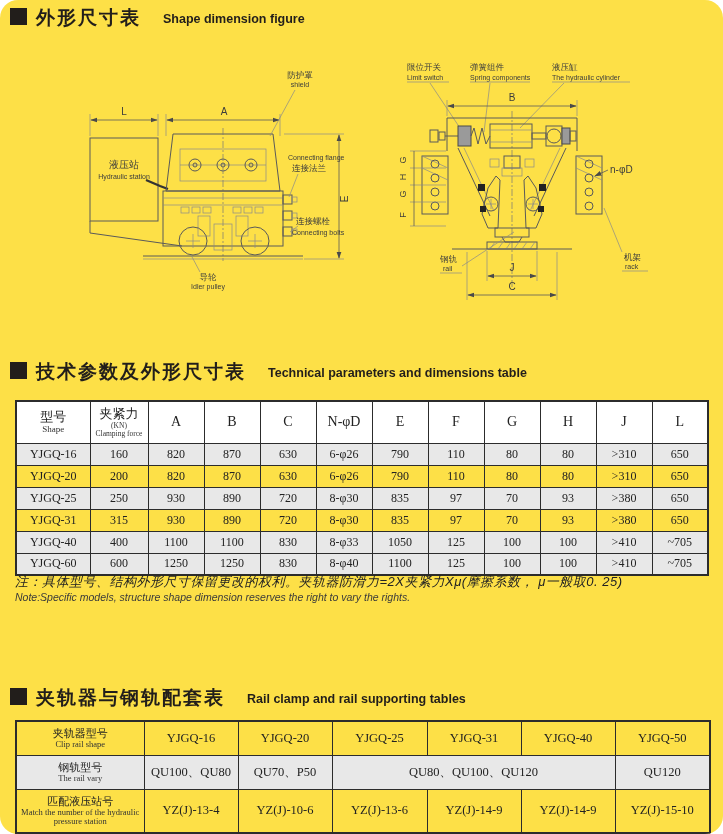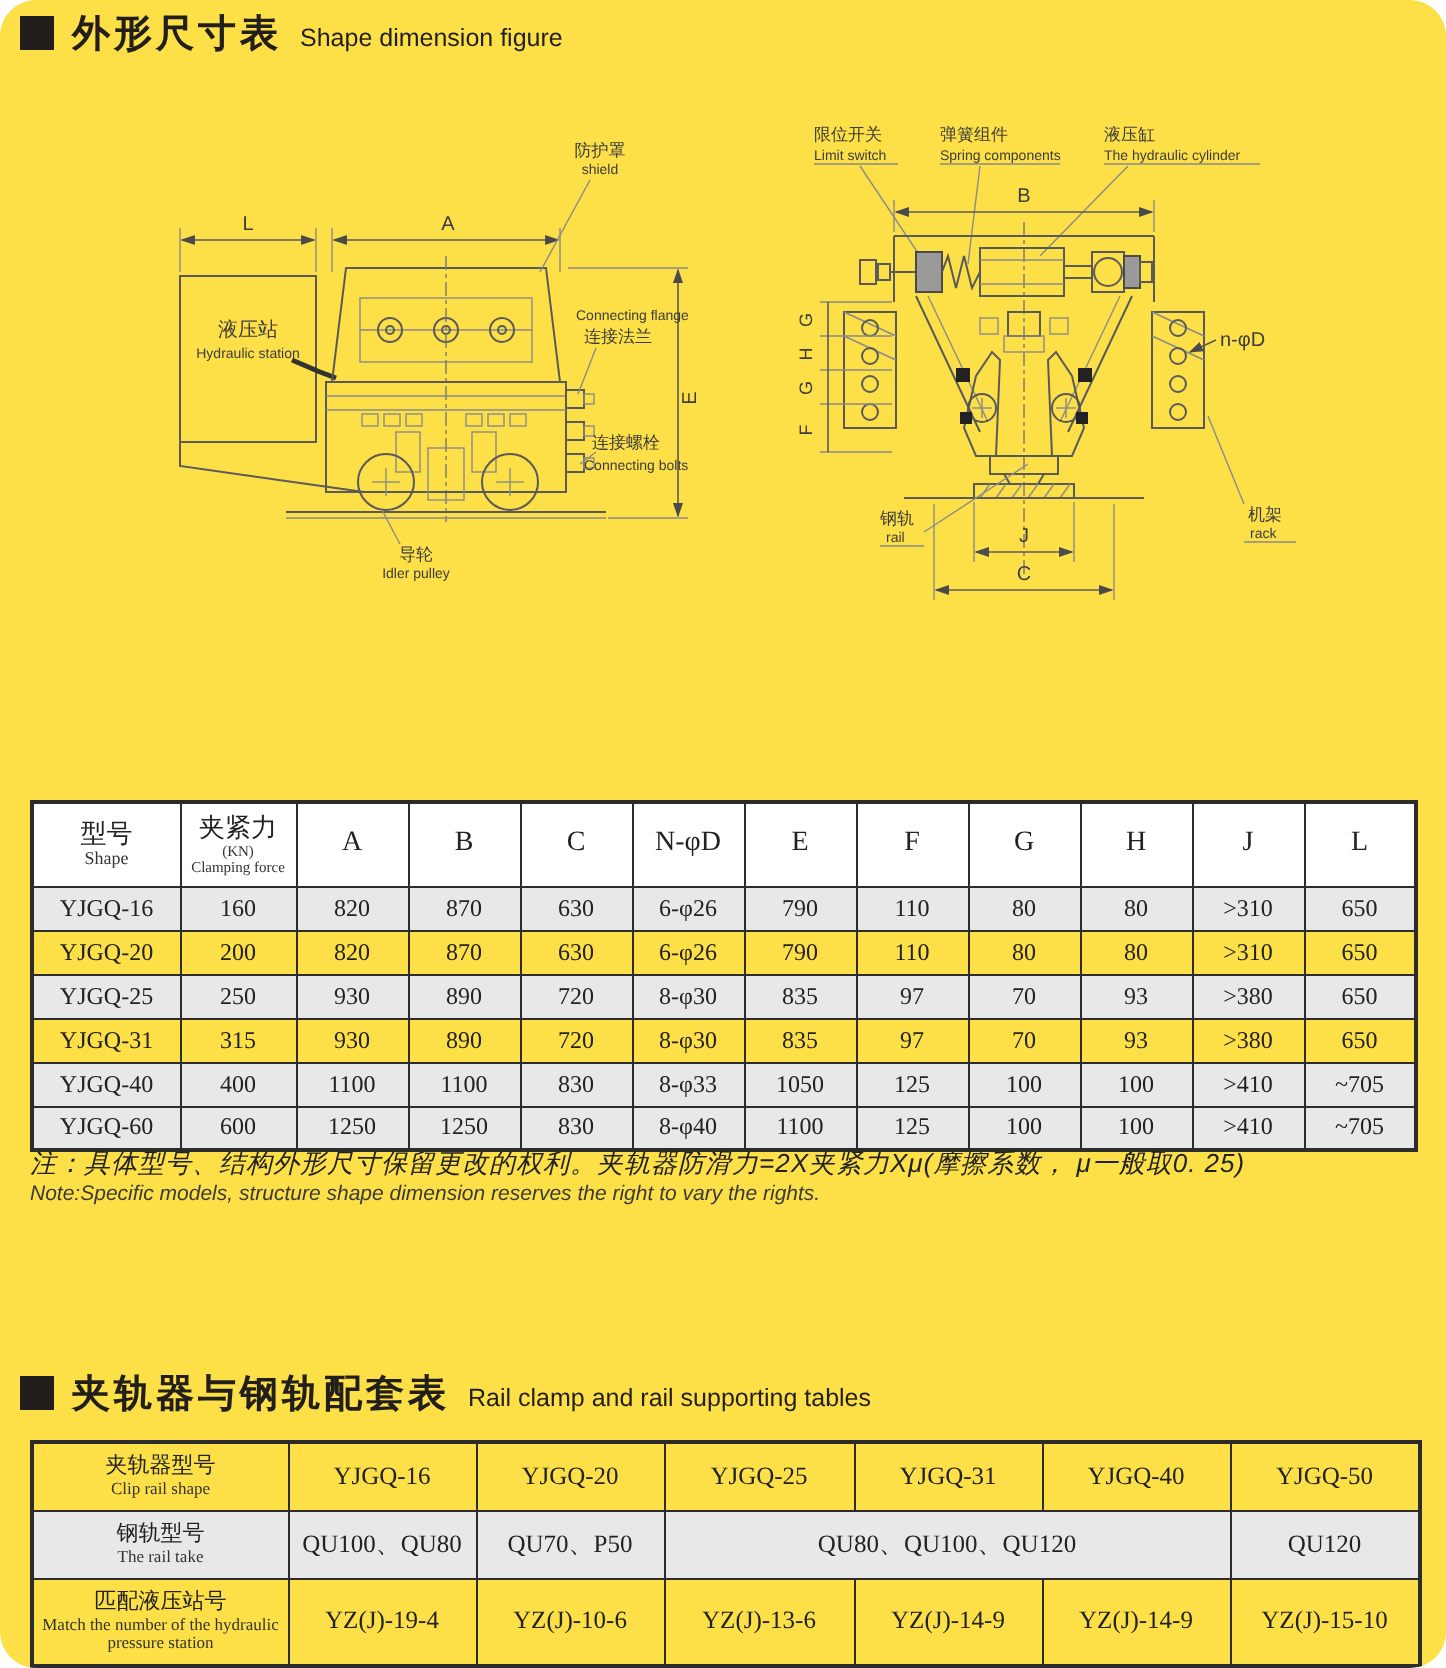--- a/index.html
+++ b/index.html
@@ -2,21 +2,21 @@
 <html><head>
 <meta charset="utf-8">
 <style>
   html,body{margin:0;padding:0;background:#fff;}
   .page{position:relative;width:723px;height:834px;background:#fde047;overflow:hidden;
         font-family:"Liberation Sans","DejaVu Sans",sans-serif;color:#1c1c1c;border-radius:18px;}
   
   .sec{position:absolute;display:flex;align-items:flex-end;gap:9px;}
   .sq{width:17px;height:17px;background:#221e1b;margin-bottom:2px;}
   .sec .cn{font-size:19px;font-weight:bold;letter-spacing:2px;color:#221e1b;line-height:1;}
-  .sec .en{font-size:12.5px;font-weight:normal;color:#221e1b;margin-left:0;line-height:1.2;}
+  .sec .en{font-size:12.5px;font-weight:bold;color:#221e1b;margin-left:13px;line-height:1.2;}
   
   svg text{font-family:"Liberation Sans","DejaVu Sans",sans-serif;fill:#3c3c3c;}
   .dln{stroke:#5a5a5a;stroke-width:1;fill:none;}
   .thin{stroke:#8a8a8a;stroke-width:0.7;fill:none;}
   .dim{stroke:#5a5a5a;stroke-width:0.8;fill:none;}
   .cl{stroke:#777;stroke-width:0.7;stroke-dasharray:7 2 2 2;fill:none;}
   .lbl-cn{font-size:8.5px;}
   .lbl-en{font-size:7px;}
   .dimtxt{font-size:10px;fill:#3c3c3c;}
   
@@ -266,20 +266,25 @@
     <line class="thin" x1="145" y1="195" x2="145" y2="225"></line>
     <line class="dim" x1="96" y1="220" x2="144" y2="220" marker-start="url(#arR)" marker-end="url(#arR)"></line>
     <text class="dimtxt" x="120" y="215" text-anchor="middle">J</text>
 
     <line class="thin" x1="75" y1="196" x2="75" y2="244"></line>
     <line class="thin" x1="165" y1="196" x2="165" y2="244"></line>
     <line class="dim" x1="76" y1="239" x2="164" y2="239" marker-start="url(#arR)" marker-end="url(#arR)"></line>
     <text class="dimtxt" x="120" y="234" text-anchor="middle">C</text>
   </svg>
 
+  <div class="sec" style="top:362px;left:10px;">
+    <span class="sq"></span>
+    <span class="cn">技术参数及外形尺寸表</span>
+    <span class="en">Technical parameters and dimensions table</span>
+  </div>
 
   <table id="params-table" class="gtable" style="top:400px;">
     <colgroup>
       <col style="width:74px">
         <col style="width:58px">
       <col style="width:56px">
         <col style="width:56px">
         <col style="width:56px">
         <col style="width:56px">
       <col style="width:56px">
@@ -430,33 +435,33 @@
           <td>YJGQ-16</td>
           <td>YJGQ-20</td>
           <td>YJGQ-25</td>
           <td>YJGQ-31</td>
           <td>YJGQ-40</td>
           <td>YJGQ-50</td>
         </tr>
         <tr>
           <td>
             <div class="m-cn">钢轨型号</div>
-            <div class="m-en">The rail take</div>
+            <div class="m-en">The rail vary</div>
           </td>
           <td>QU100、QU80</td>
           <td>QU70、P50</td>
           <td colspan="3">QU80、QU100、QU120</td>
           <td>QU120</td>
         </tr>
         <tr>
           <td>
             <div class="m-cn">匹配液压站号</div>
             <div class="m-en">Match the number of the hydraulic pressure station</div>
           </td>
-          <td>YZ(J)-19-4</td>
+          <td>YZ(J)-13-4</td>
           <td>YZ(J)-10-6</td>
           <td>YZ(J)-13-6</td>
           <td>YZ(J)-14-9</td>
           <td>YZ(J)-14-9</td>
           <td>YZ(J)-15-10</td>
         </tr>
       </tbody>
   </table>
 
 </div>

